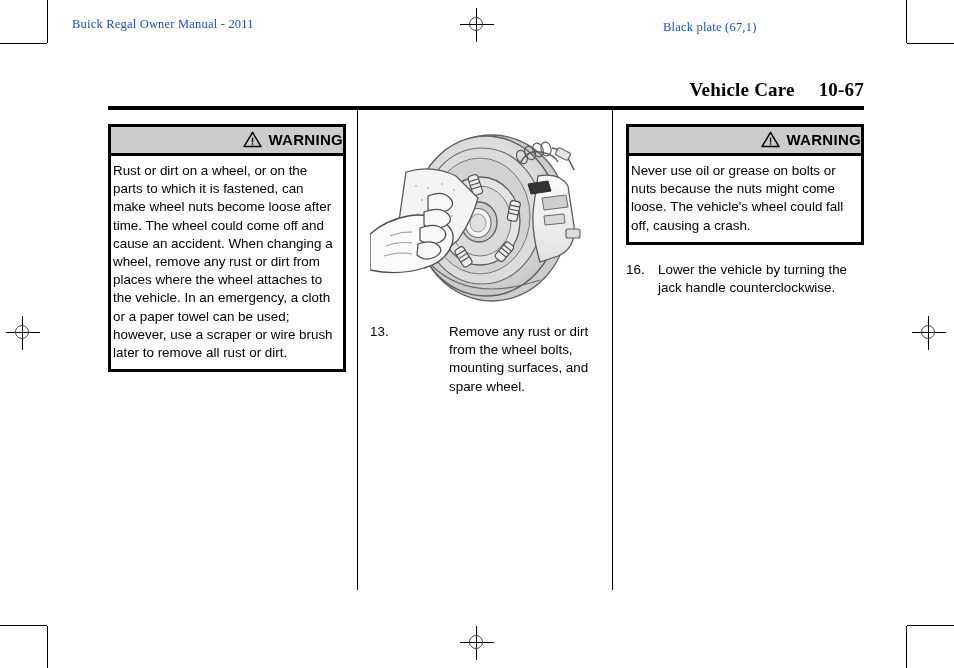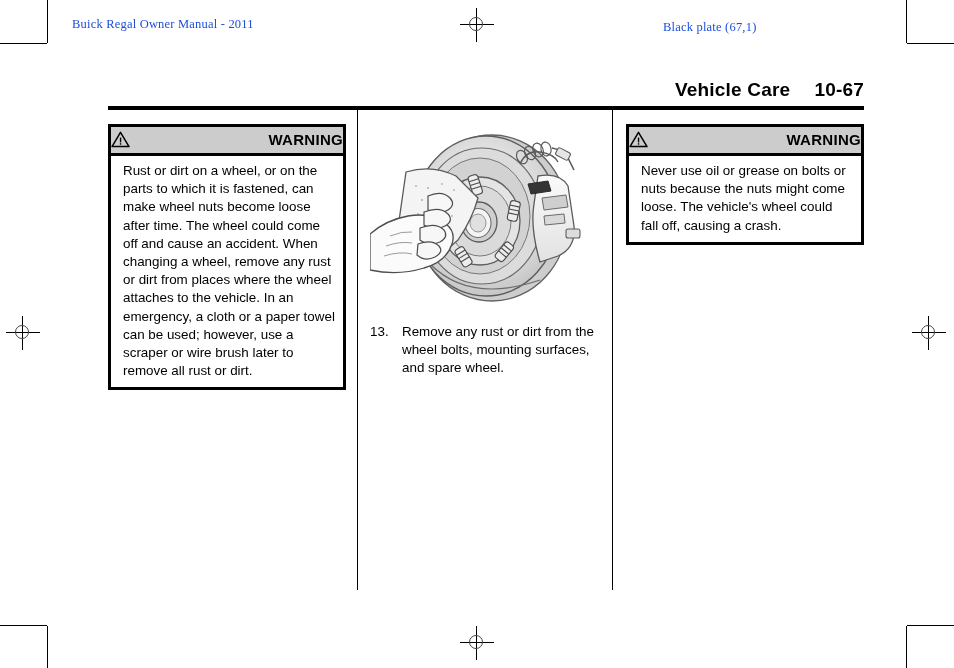--- a/index.html
+++ b/index.html
@@ -48,20 +48,21 @@
 
   
   .page-title {
     position: absolute;
     right: 90px;
     top: 79px;
     font-size: 19px;
     font-weight: bold;
     letter-spacing: 0.2px;
     white-space: nowrap;
+    font-family: Liberation Serif, serif;
   }
   .page-title .pt-sec { margin-right: 24px; }
   .title-rule {
     position: absolute;
     left: 108px;
     right: 90px;
     top: 106px;
     height: 4px;
     background: #000;
   }
@@ -92,26 +93,26 @@
   .warning-head {
     background: #cccccc;
     border-bottom: 3px solid #000;
     text-align: center;
     padding: 4px 0 5px 0;
     font-size: 15px;
     font-weight: bold;
     letter-spacing: 0.3px;
     display: flex;
     align-items: center;
-    justify-content: space-between;
+    justify-content: flex-end;
     gap: 6px;
   }
   .warn-tri { display: block; }
   .warning-body {
-    padding: 6px 8px 7px 12px;
+    padding: 6px 8px 7px 2px;
     font-size: 13.4px;
     line-height: 18.2px;
   }
 
   
   .step {
     display: flex;
     font-size: 13.4px;
     line-height: 18.2px;
     margin-bottom: 14px;
@@ -287,34 +288,38 @@
       </g>
 
       <g stroke="#8e8e8e" stroke-width="0.9" fill="none">
         <path d="M16 122 q14 -5 26 -3"></path>
         <path d="M14 132 q16 -5 28 -2"></path>
         <path d="M20 112 q12 -5 22 -4"></path>
       </g>
     </svg>
   </div>
 
-  <div class="step" style="margin-top:14px;">
+  <div class="step" style="margin-top:14px;gap:47px;">
     <span class="step-num">13.</span>
     <span class="step-text">Remove any rust or dirt from the wheel bolts, mounting surfaces, and spare wheel.</span>
   </div>
 </div>
 
 <div class="col col-c">
 
   <div class="warning-box" style="margin-bottom:16px;">
     <div class="warning-head">
       <svg class="warn-tri" width="19" height="17" viewBox="0 0 19 17" aria-hidden="true">
         <path d="M9.5 1.4 L18 15.6 L1 15.6 Z" fill="none" stroke="#000" stroke-width="1.5" stroke-linejoin="round"></path>
         <rect x="8.85" y="6.6" width="1.4" height="4.8" fill="#000"></rect>
         <rect x="8.85" y="12.2" width="1.4" height="1.5" fill="#000"></rect>
       </svg>
       <span>WARNING</span>
     </div>
     <div class="warning-body">Never use oil or grease on bolts or nuts because the nuts might come loose. The vehicle's wheel could fall off, causing a crash.</div>
   </div>
 
 
+  <div class="step">
+    <span class="step-num">16.</span>
+    <span class="step-text">Lower the vehicle by turning the jack handle counterclockwise.</span>
+  </div>
 </div>
 
 </body></html>

